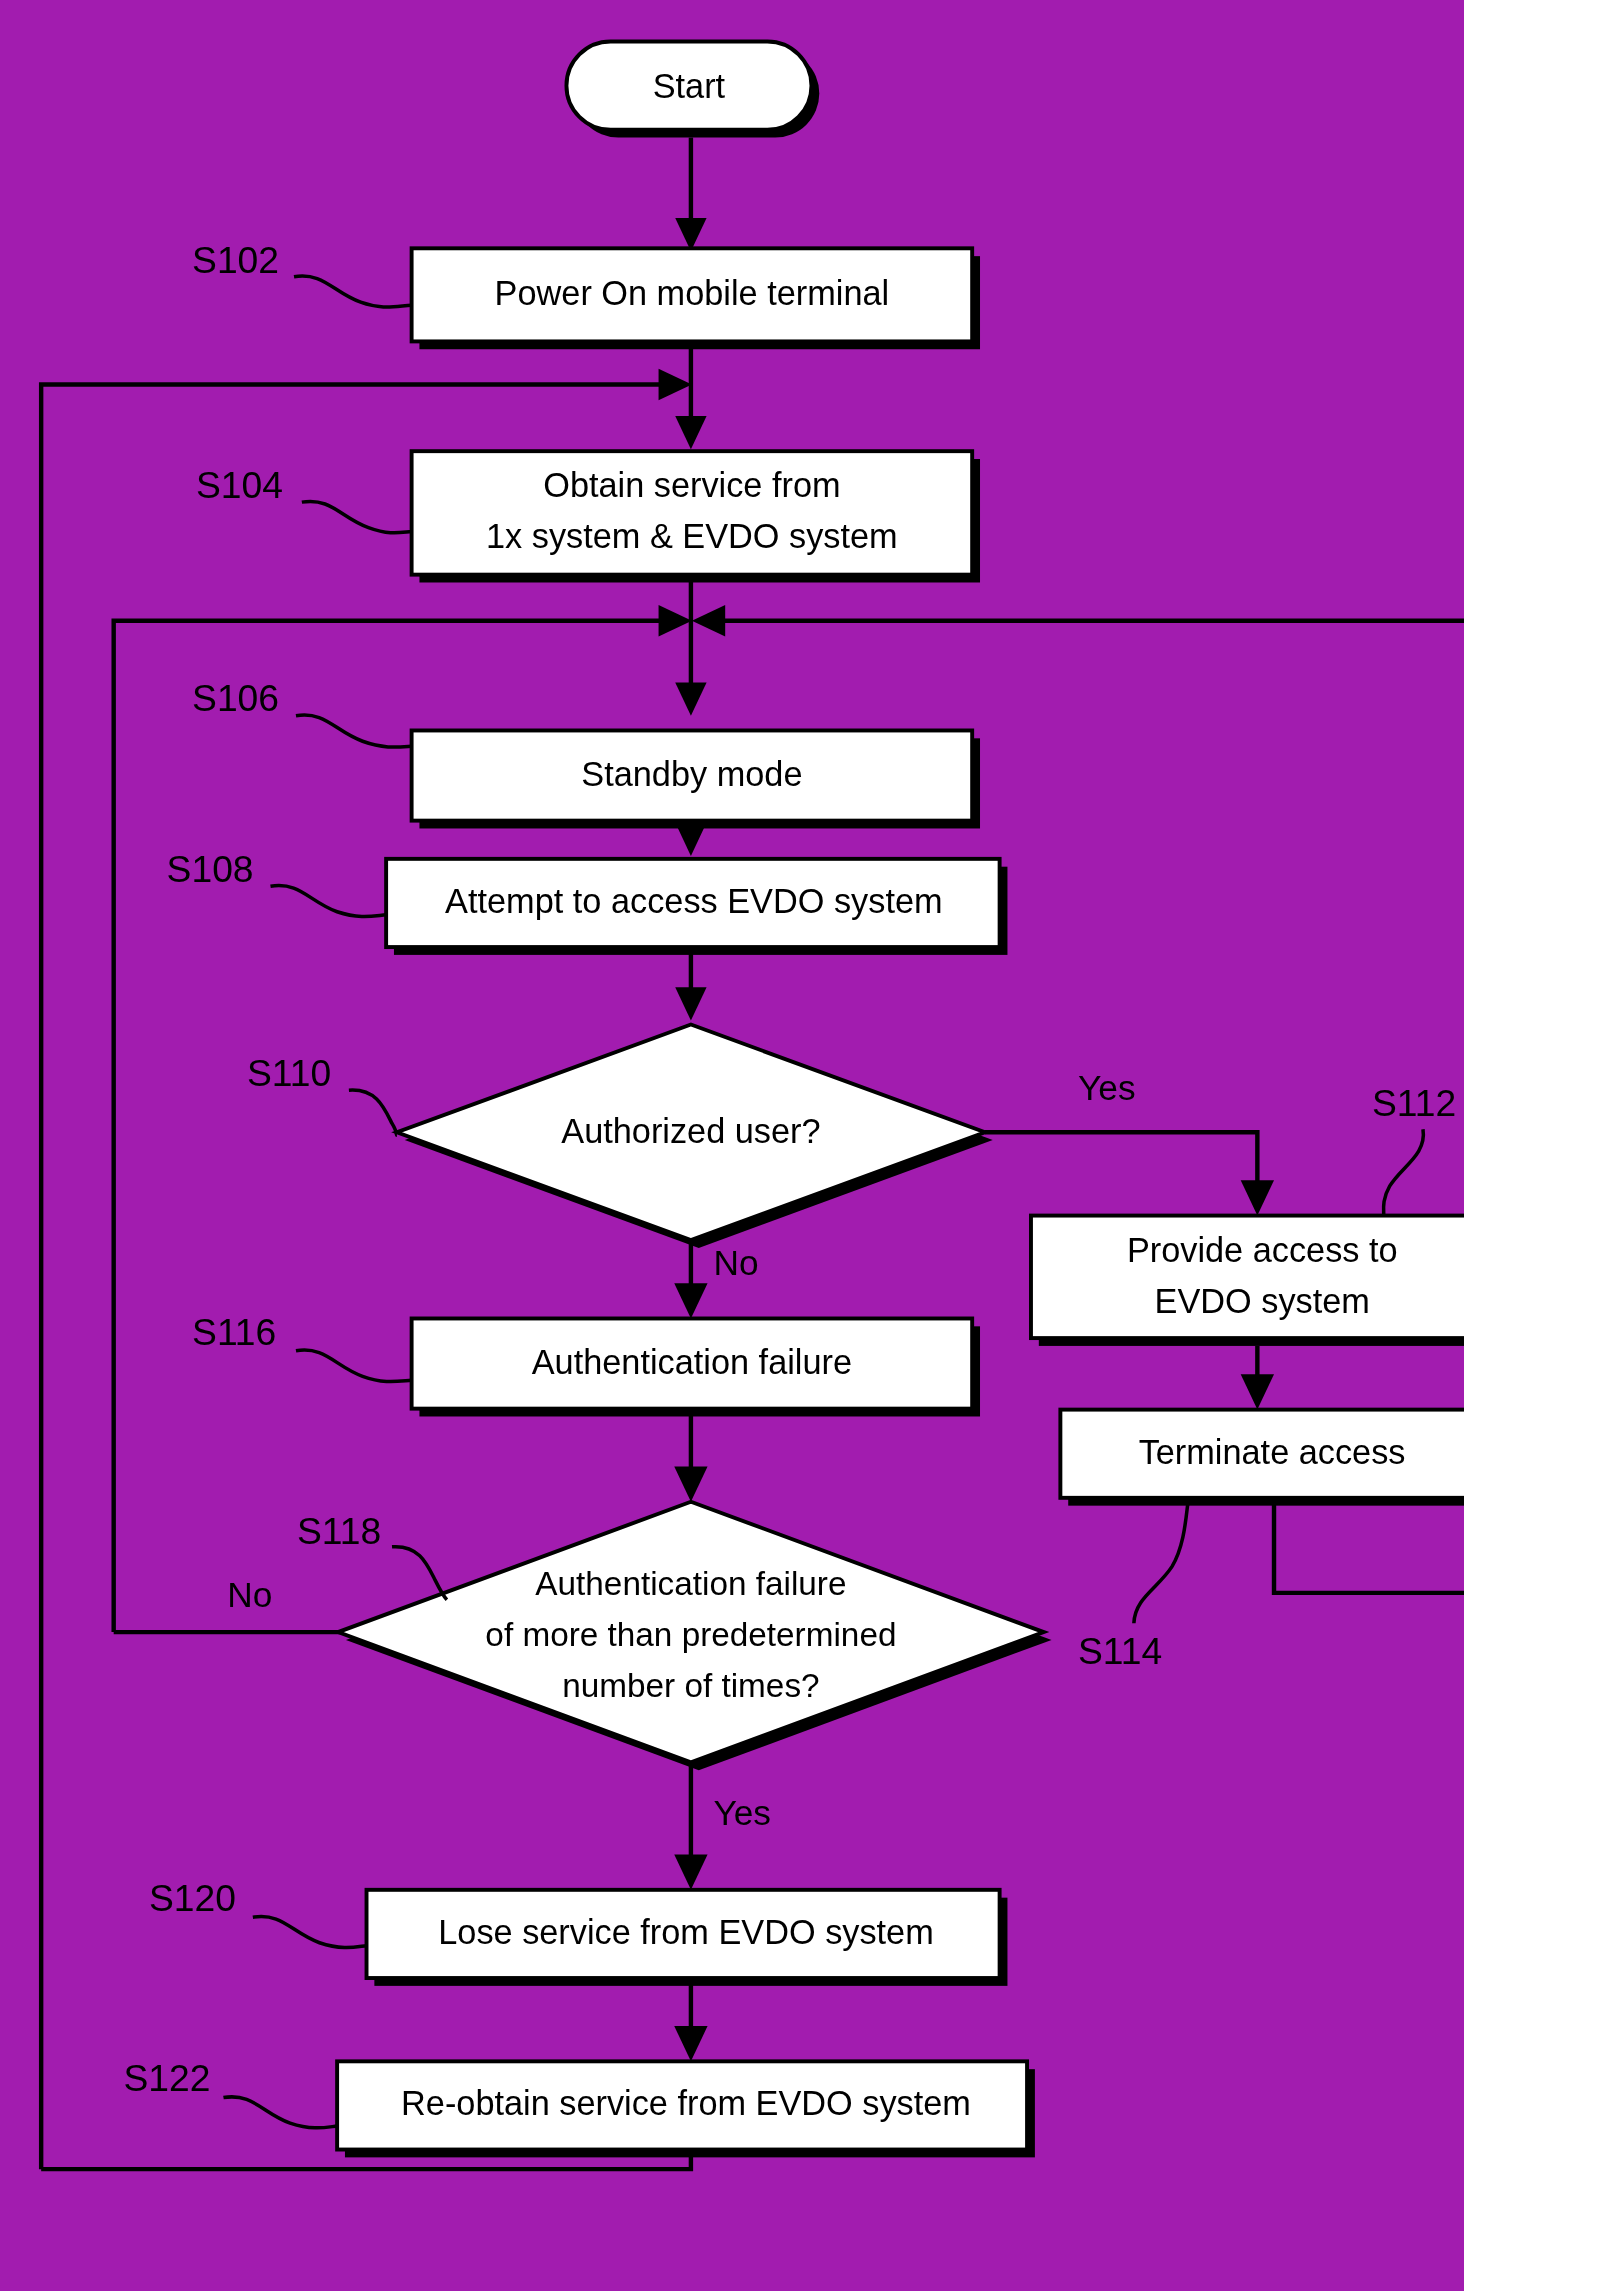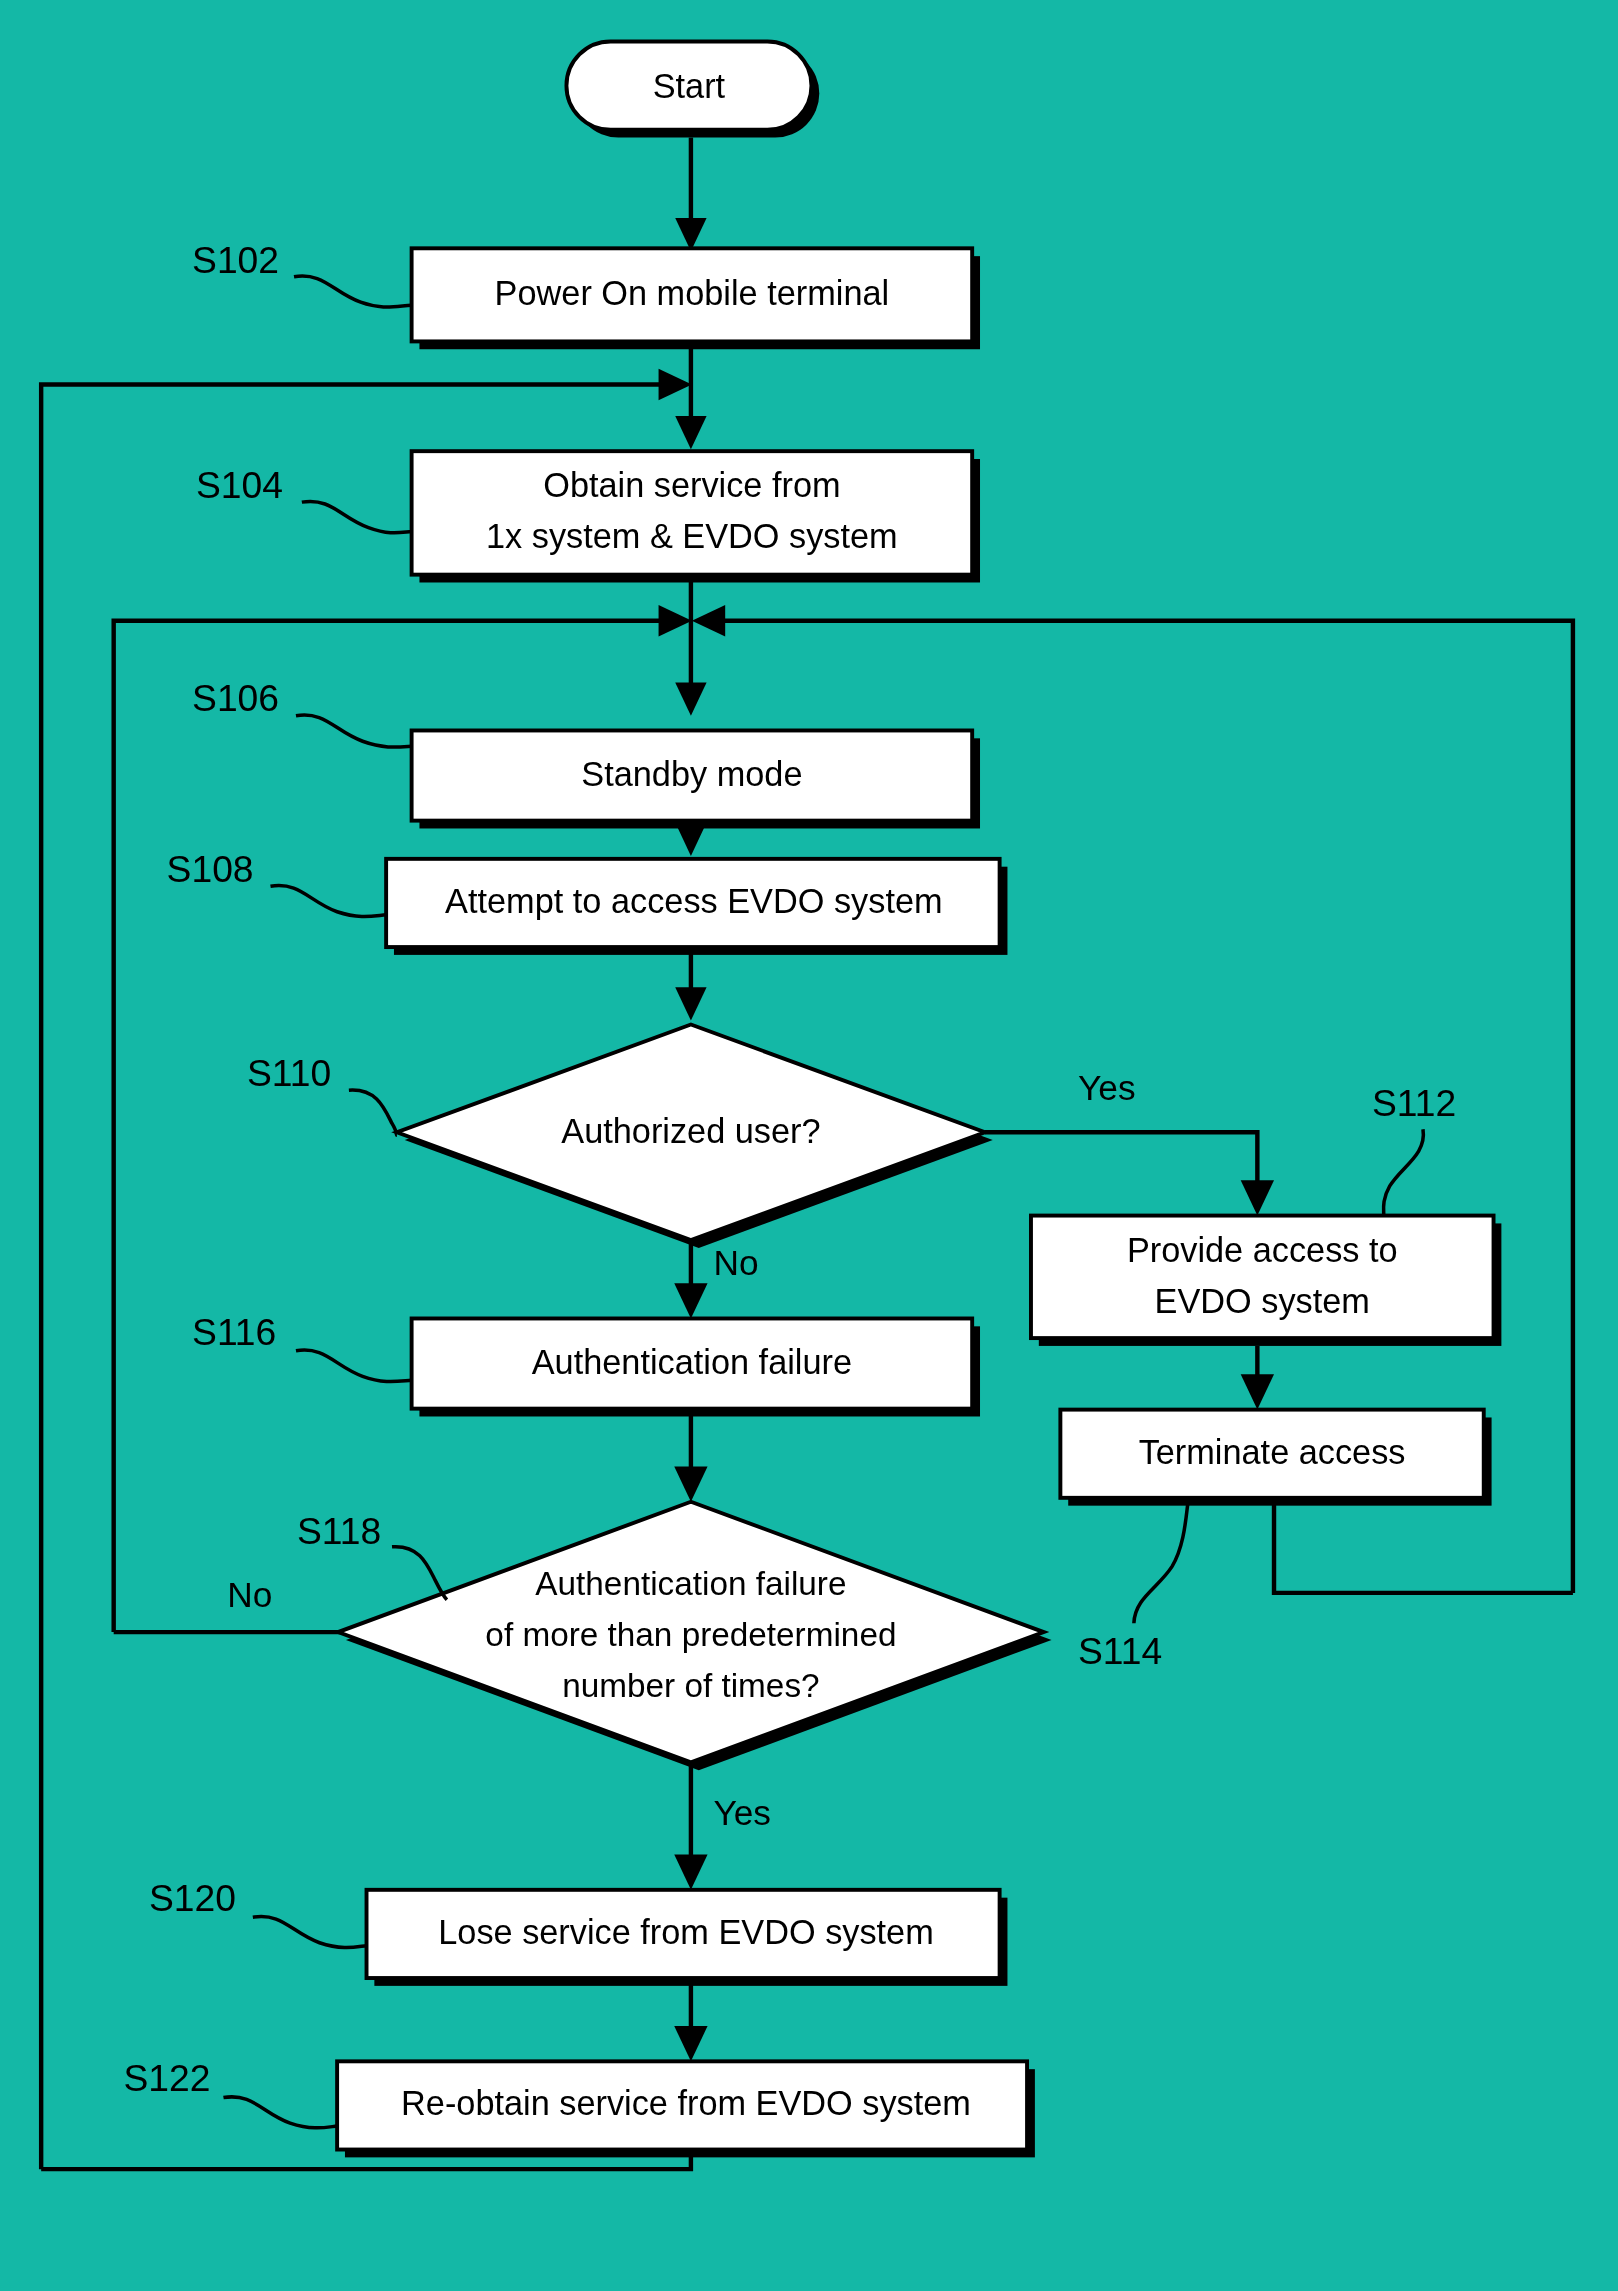--- a/index.html
+++ b/index.html
@@ -2,23 +2,23 @@
 <html><head>
 <meta charset="utf-8">
 <style>
   html, body {
     margin: 0;
     padding: 0;
     background: #ffffff;
   }
   #page {
     position: relative;
-    width: 1618px;
+    width: 1464px;
     height: 2292px;
-    background: #14b8a6;
+    background: #a21caf;
     font-family: "Liberation Sans", sans-serif;
     overflow: hidden;
     text-decoration: underline;
   }
   svg#flow {
     display: block;
     width: 1618px;
     height: 2292px;
   }
   .node-text {

